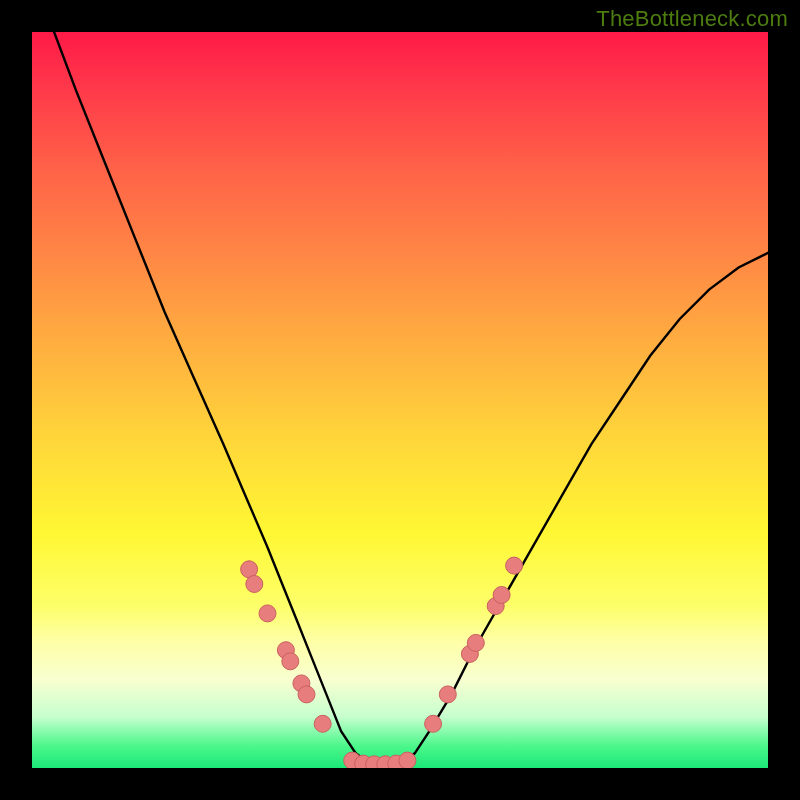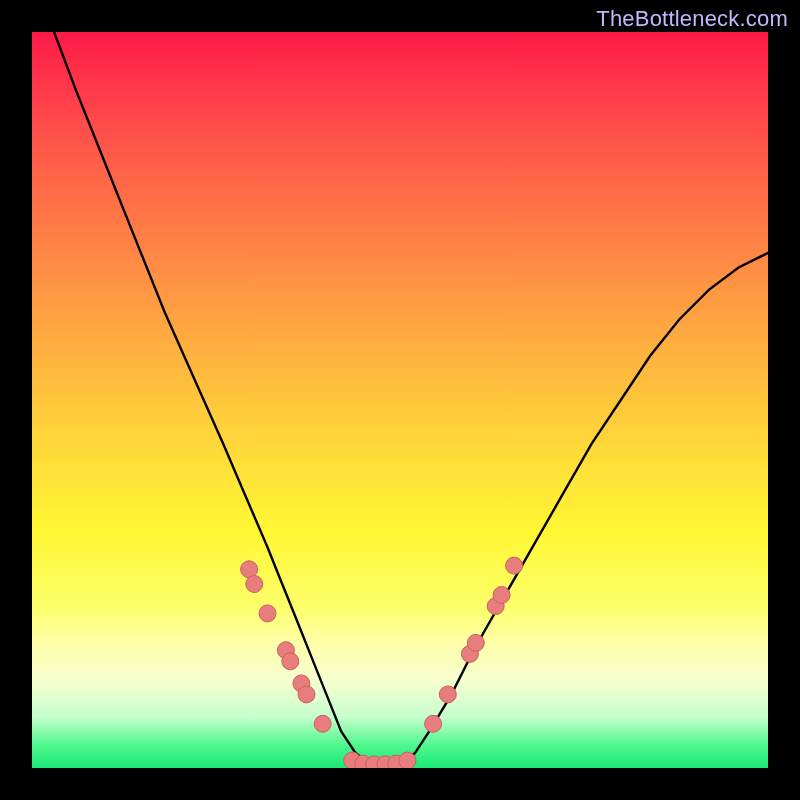--- a/index.html
+++ b/index.html
@@ -44,21 +44,21 @@
       #f8ffd0 88%,
       #c7ffce 93%,
       #4cf78b 97%,
       #1be877 100%
     );
   }
   .watermark {
     position: absolute;
     top: 6px;
     right: 12px;
-    color: #c4b5fd;
+    color: #4d7c0f;
     font-size: 22px;
     letter-spacing: 0.2px;
     font-weight: 500;
   }
   svg.curve {
     position: absolute;
     inset: 0;
   }
 </style>
 </head>

